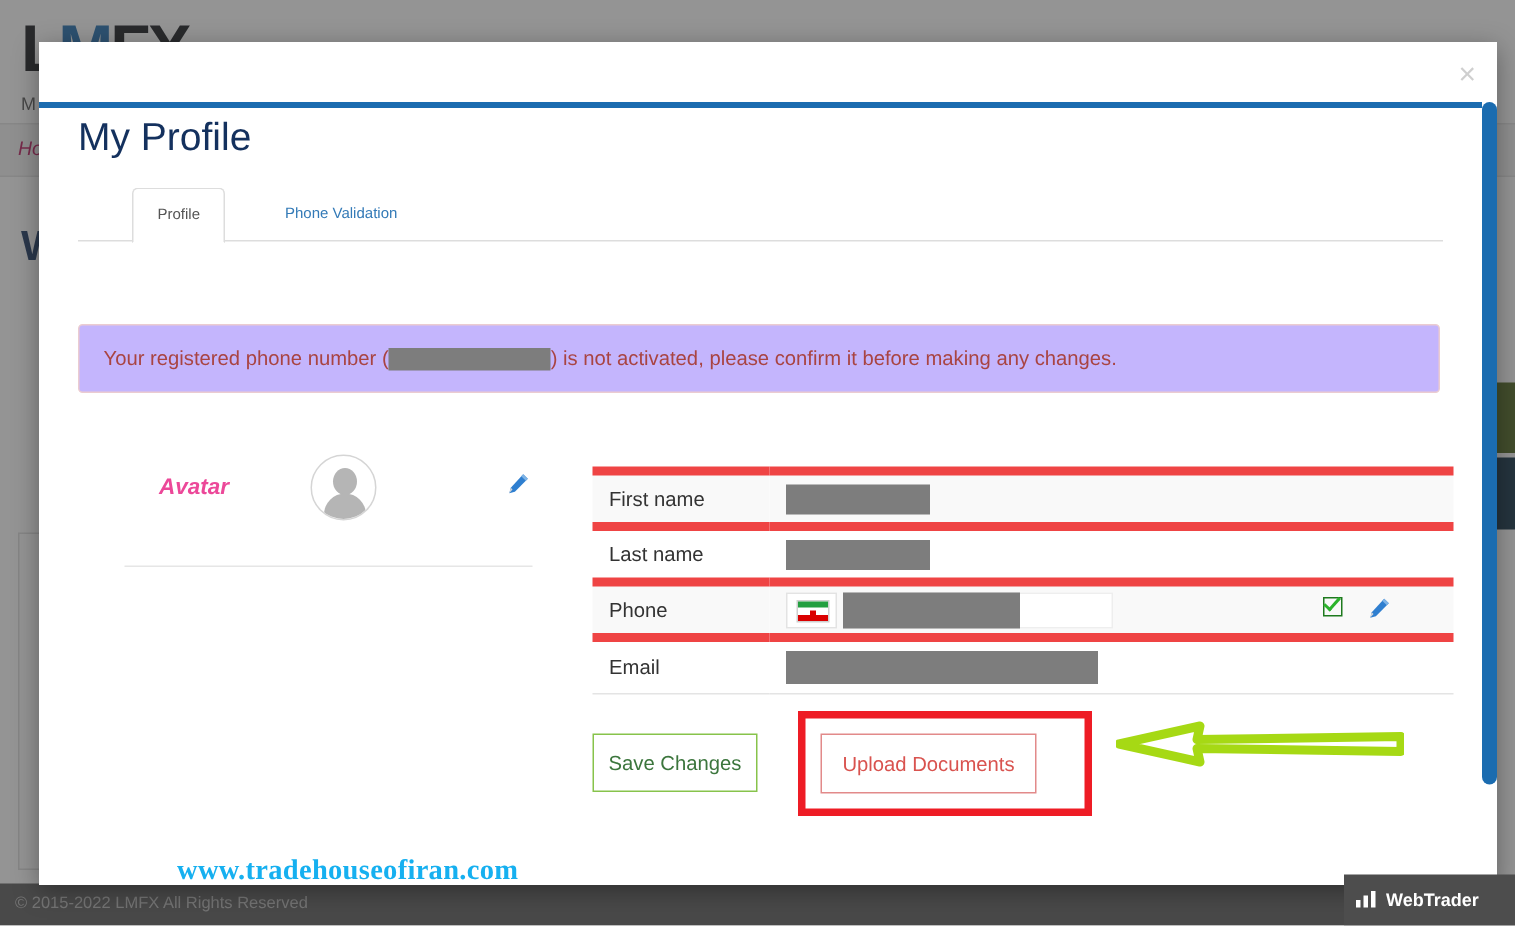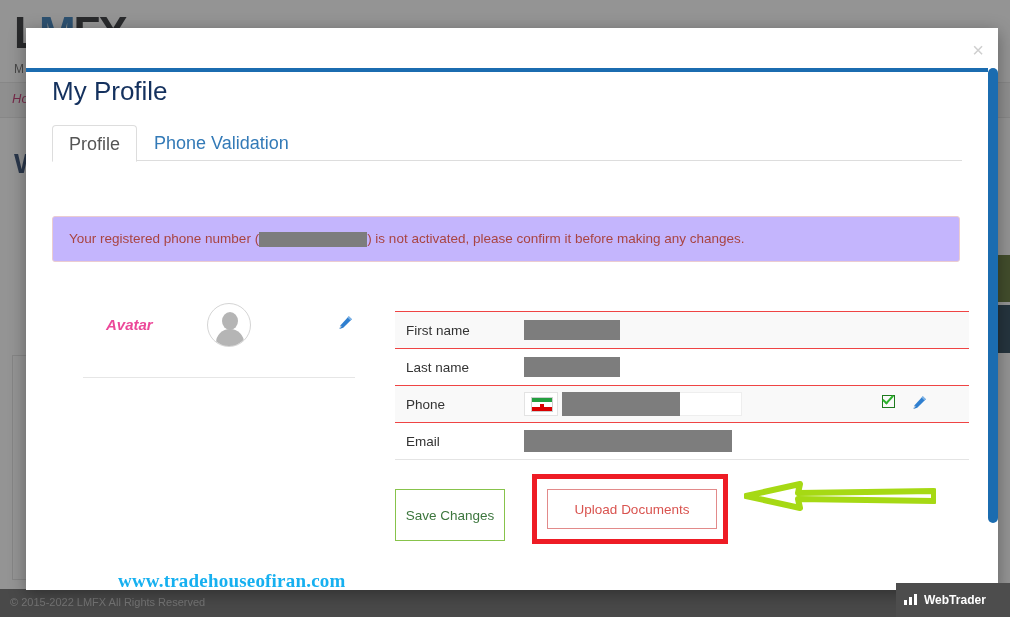--- a/index.html
+++ b/index.html
@@ -100,21 +100,21 @@
     font-size: 26px; color: #14315e; font-weight: 400;
   }
 
   
   .tabs {
     position: absolute; left: 26px; top: 97px; width: 910px;
     height: 36px; border-bottom: 1px solid #dddddd;
   }
   .tab {
     position: absolute; top: 0; height: 37px; line-height: 36px;
-    font-size: 18px; padding: 0 16px; cursor: pointer;
+    font-size: 10px; padding: 0 16px; cursor: pointer; margin-left: 36px;
   }
   .tab-active {
     left: 0; color: #555555; background: #ffffff;
     border: 1px solid #dddddd; border-bottom: 1px solid #ffffff;
     border-radius: 4px 4px 0 0;
   }
   .tab-inactive { left: 86px; color: #337ab7; }
 
   
   .alert {
@@ -155,21 +155,21 @@
   .avatar-edit { position: absolute; left: 255px; top: 17px; cursor: pointer; }
 
   
   .fields {
     position: absolute; left: 369px; top: 283px;
     width: 574px; border-collapse: collapse;
   }
   .fields tr { height: 37px; }
   .fields tr.striped td { background: #f9f9f9; }
   .fields td {
-    border-top: 1px solid #ef4444;
+    border-top: 6px solid #ef4444;
     font-size: 13.5px; color: #333333;
     padding: 0 0 0 11px; vertical-align: middle;
   }
   .fields td.label { width: 118px; }
   .fields tr:last-child td { border-bottom: 1px solid #e4e4e4; }
   .redact-first { width: 96px; height: 20px; }
   .redact-last { width: 96px; height: 20px; }
   .redact-email { width: 208px; height: 22px; }
   .phone-wrap { position: relative; height: 24px; width: 430px; }
   .flag-box {
@@ -200,32 +200,32 @@
   .check-mark {
     position: absolute; left: 2px; top: -3px;
     width: 6px; height: 11px; border: solid #2bb32b;
     border-width: 0 2.5px 2.5px 0; transform: rotate(42deg);
   }
   .phone-edit { position: absolute; left: 30px; top: 0; cursor: pointer; }
 
   
   .btn-save {
     position: absolute; left: 369px; top: 461px;
-    width: 110px; height: 52px;
+    width: 110px; height: 39px;
     border: 1px solid #87c34b; background: #ffffff;
     color: #3c763d; font-size: 13.5px; cursor: pointer;
     font-family: "Liberation Sans", sans-serif;
   }
   .upload-highlight {
     position: absolute; left: 506px; top: 446px;
     width: 196px; height: 70px; border: 5px solid #ee1c25;
   }
   .btn-upload {
     position: absolute; left: 521px; top: 461px;
-    width: 170px; height: 40px;
+    width: 144px; height: 40px;
     border: 1px solid #e28a8a; background: #ffffff;
     color: #d9534f; font-size: 13.5px; cursor: pointer;
     font-family: "Liberation Sans", sans-serif;
   }
 
   
   .arrow-annot { position: absolute; left: 718px; top: 452px; }
 
   
   .watermark {

